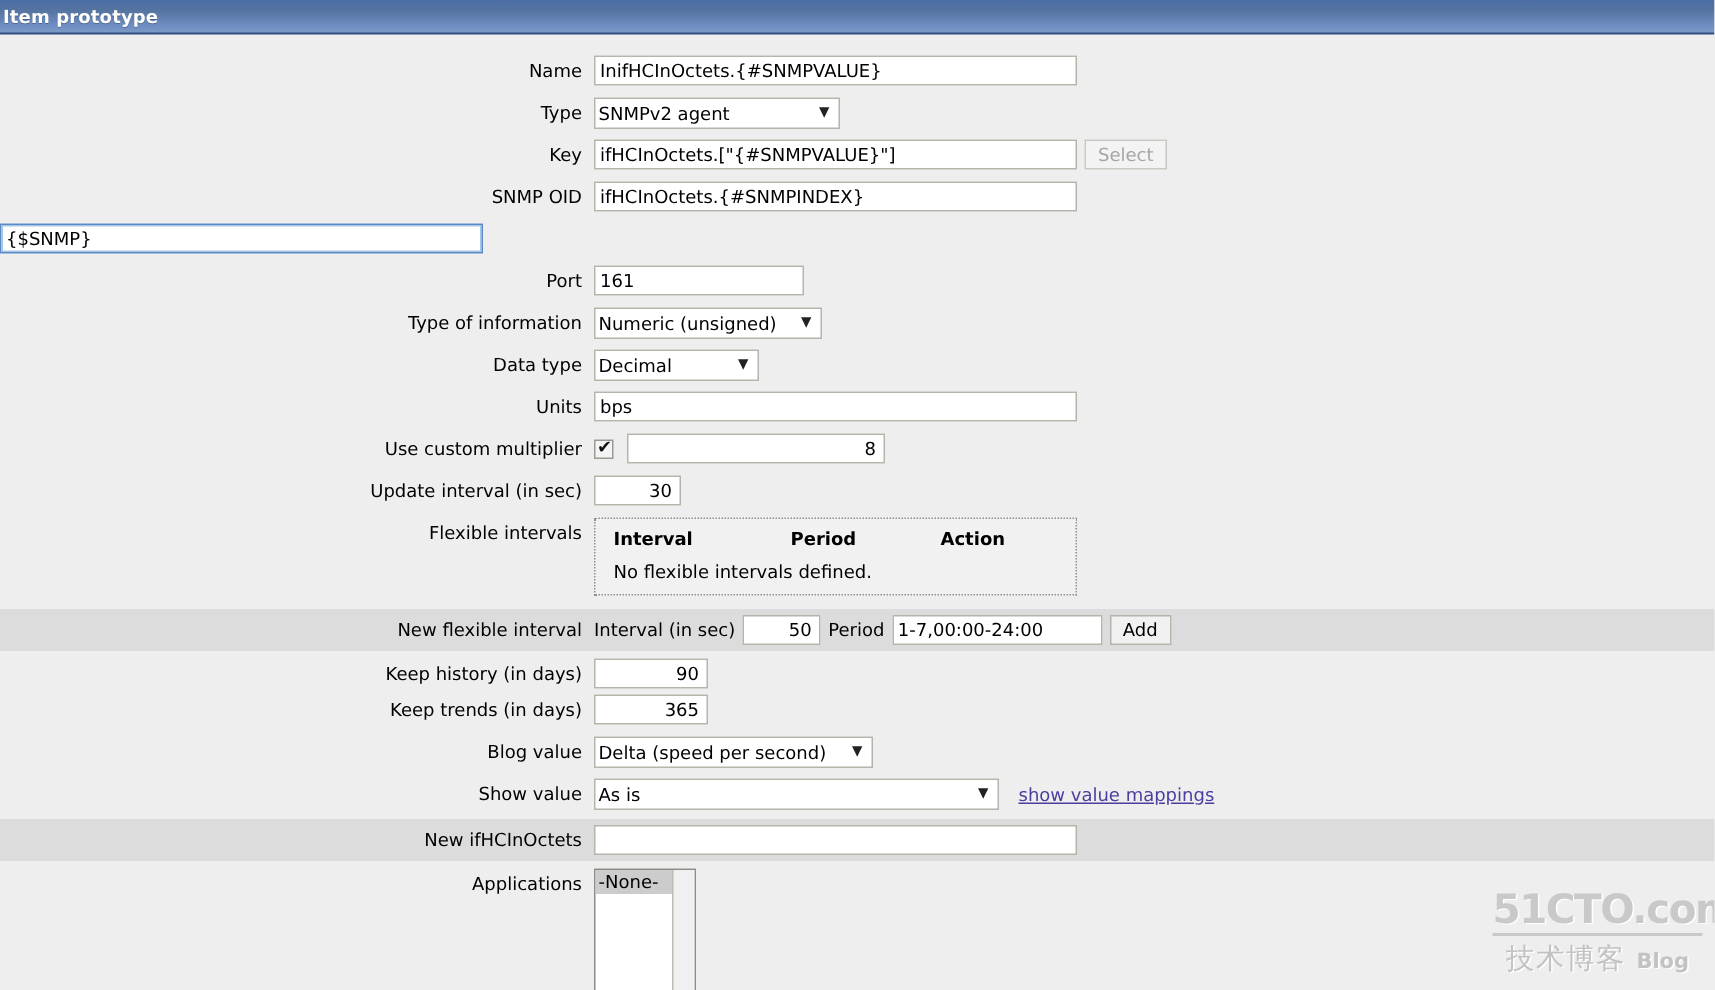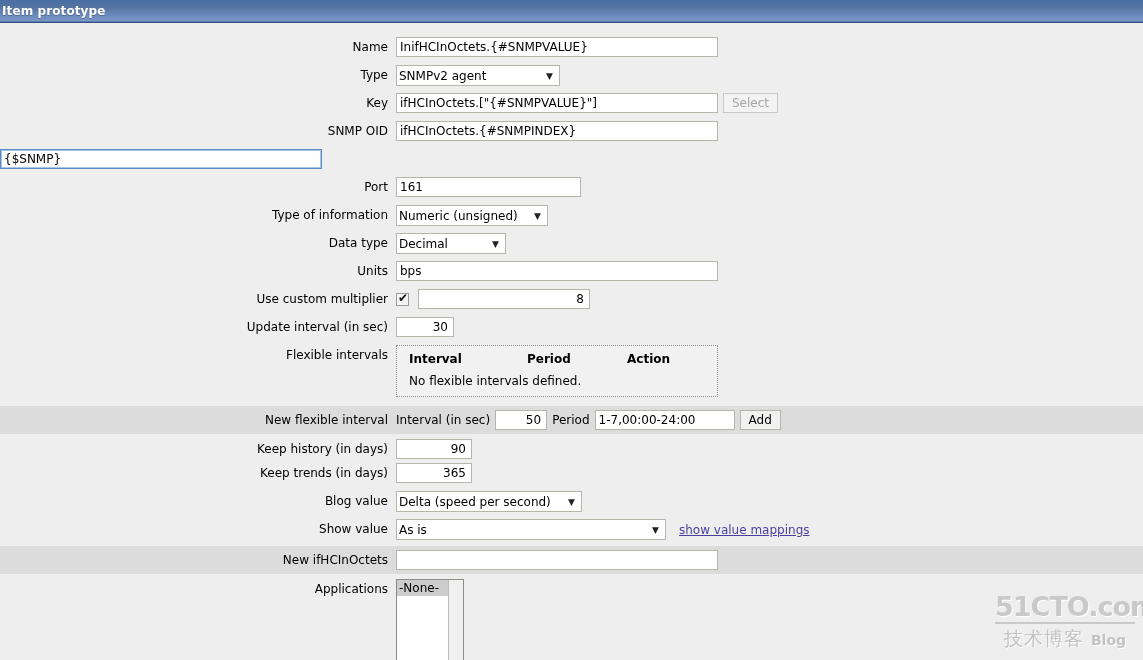--- a/index.html
+++ b/index.html
@@ -89,21 +89,21 @@
     box-shadow: 0 0 0 1px #a8c6e8 inset;
   }
   input.num {
     text-align: right;
     padding-right: 5px;
   }
   .w-name    { width: 322px; }
   .w-key     { width: 322px; }
   .w-oid     { width: 322px; }
   .w-comm    { width: 322px; }
-  .w-port    { width: 185px; }
+  .w-port    { width: 140px; }
   .w-units   { width: 322px; }
   .w-mult    { width: 172px; }
   .w-upd     { width: 58px; }
   .w-interval{ width: 52px; }
   .w-period  { width: 140px; }
   .w-days    { width: 76px; }
   .w-newapp  { width: 322px; }
 
   select.sel {
     font-family: "DejaVu Sans", "Liberation Sans", sans-serif;

